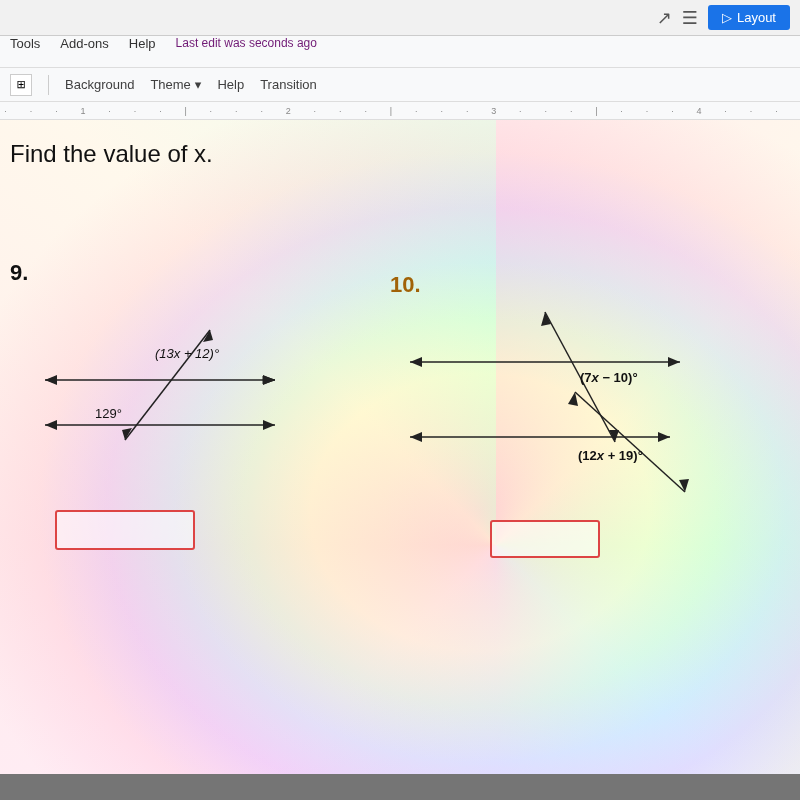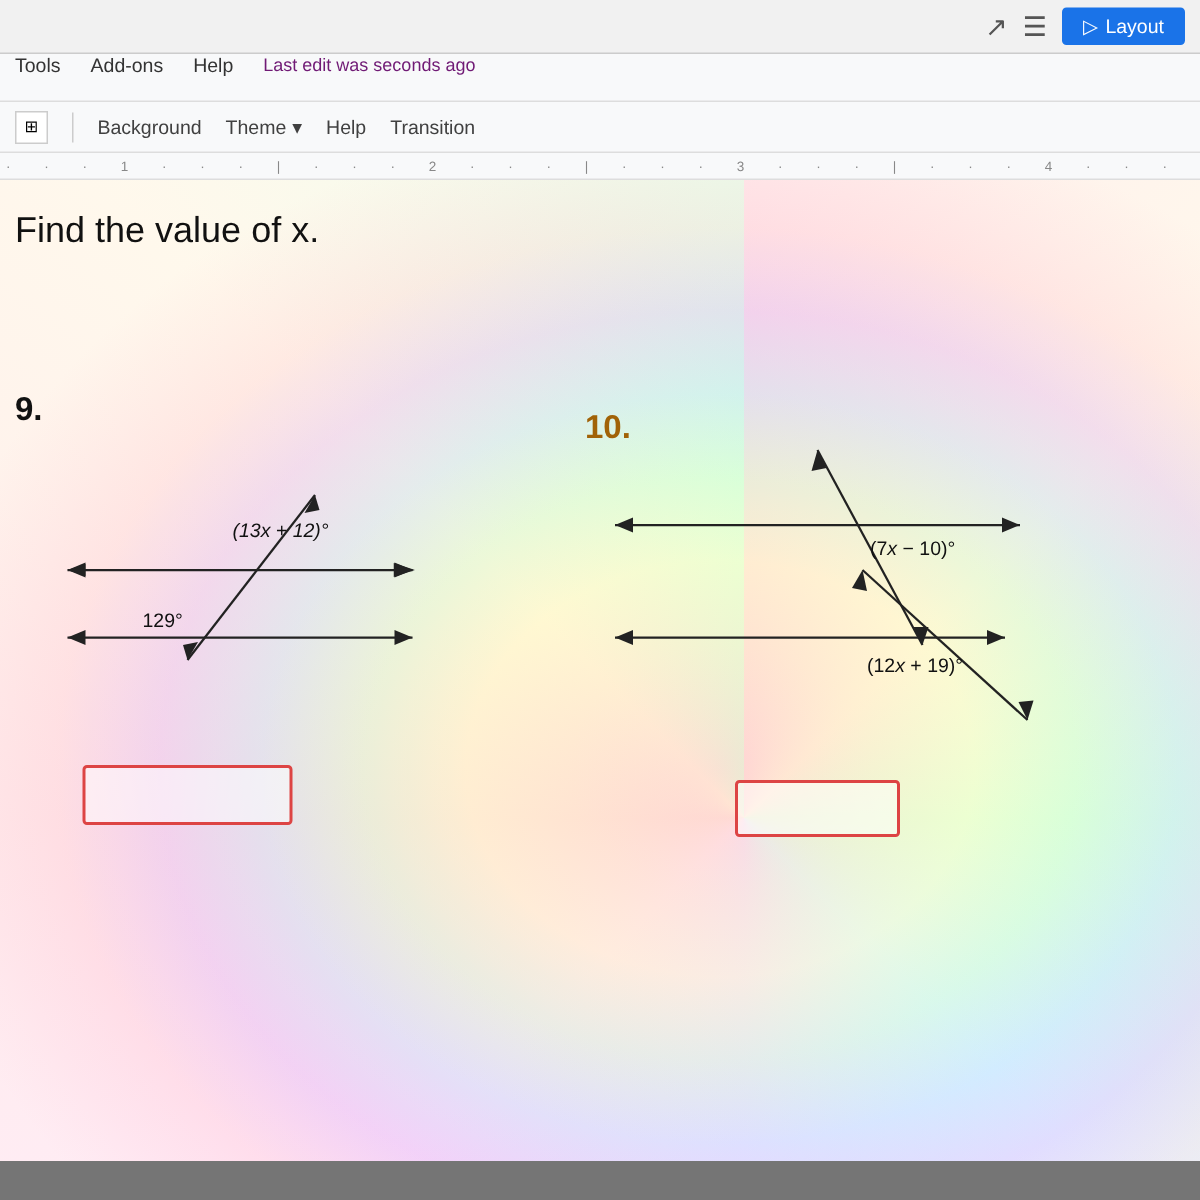--- a/index.html
+++ b/index.html
@@ -201,24 +201,25 @@
       top: 150px;
       left: 30px;
       width: 310px;
       height: 230px;
       text-align: center;
     }
 
     
     .problem10-container {
       position: absolute;
-      top: 150px;
+      top: 162px;
       left: 400px;
       width: 330px;
       height: 230px;
+      font-weight: bold;
     }
 
     
     .answer-box-9 {
       position: absolute;
       top: 390px;
       left: 55px;
       width: 140px;
       height: 40px;
       border: 2px solid #d44;

